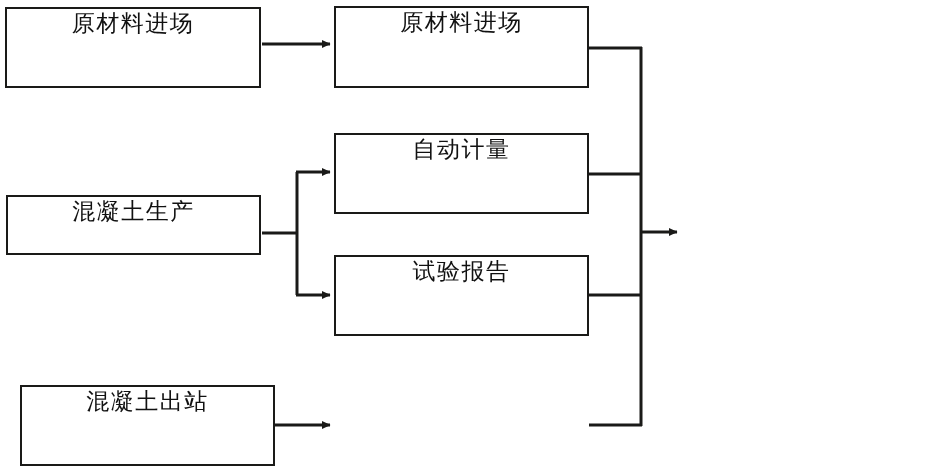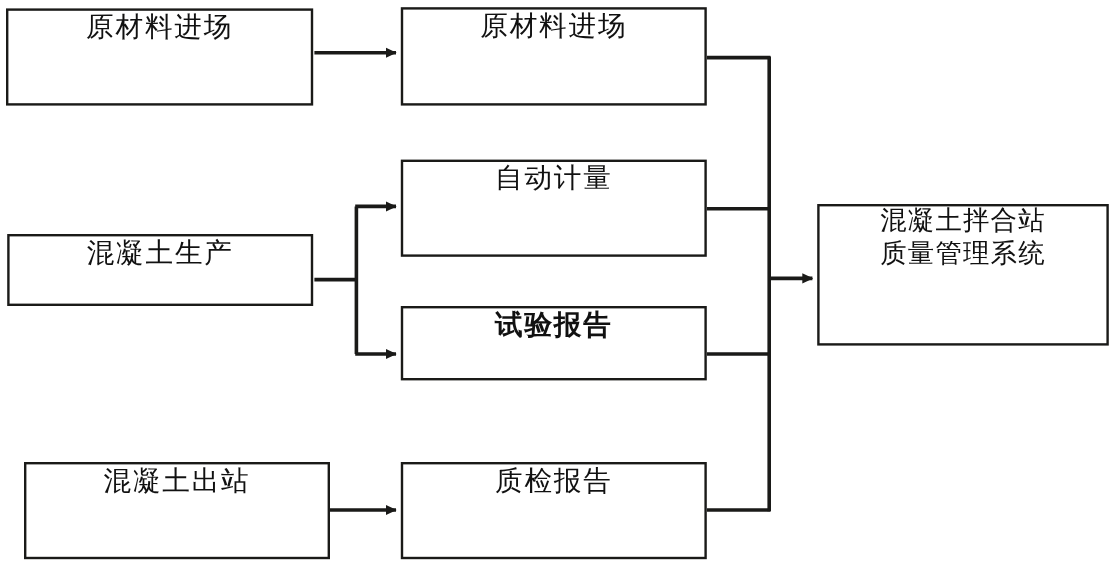--- a/index.html
+++ b/index.html
@@ -91,30 +91,23 @@
   </div>
 
   <div class="node-box" style="left:6px; top:195px; width:255px; height:60px;">
     <span class="node-label">混凝土生产</span>
   </div>
 
   <div class="node-box" style="left:334px; top:133px; width:255px; height:81px;">
     <span class="node-label">自动计量</span>
   </div>
 
-  <div class="node-box" style="left:334px; top:255px; width:255px; height:62px;font-weight:bold;">
+  <div class="node-box" style="left:334px; top:255px; width:255px; height:81px;">
     <span class="node-label">试验报告</span>
   </div>
 
   <div class="node-box" style="left:20px; top:385px; width:255px; height:81px;">
     <span class="node-label">混凝土出站</span>
   </div>
 
-  <div class="node-box" style="left:334px; top:385px; width:255px; height:81px;">
-    <span class="node-label">质检报告</span>
-  </div>
 
-  <div class="node-box" style="left:681px; top:170px; width:243px; height:118px;">
-    <span class="node-label two-line">混凝土拌合站
-质量管理系统</span>
-  </div>
 
 </div>
 
 </body></html>

